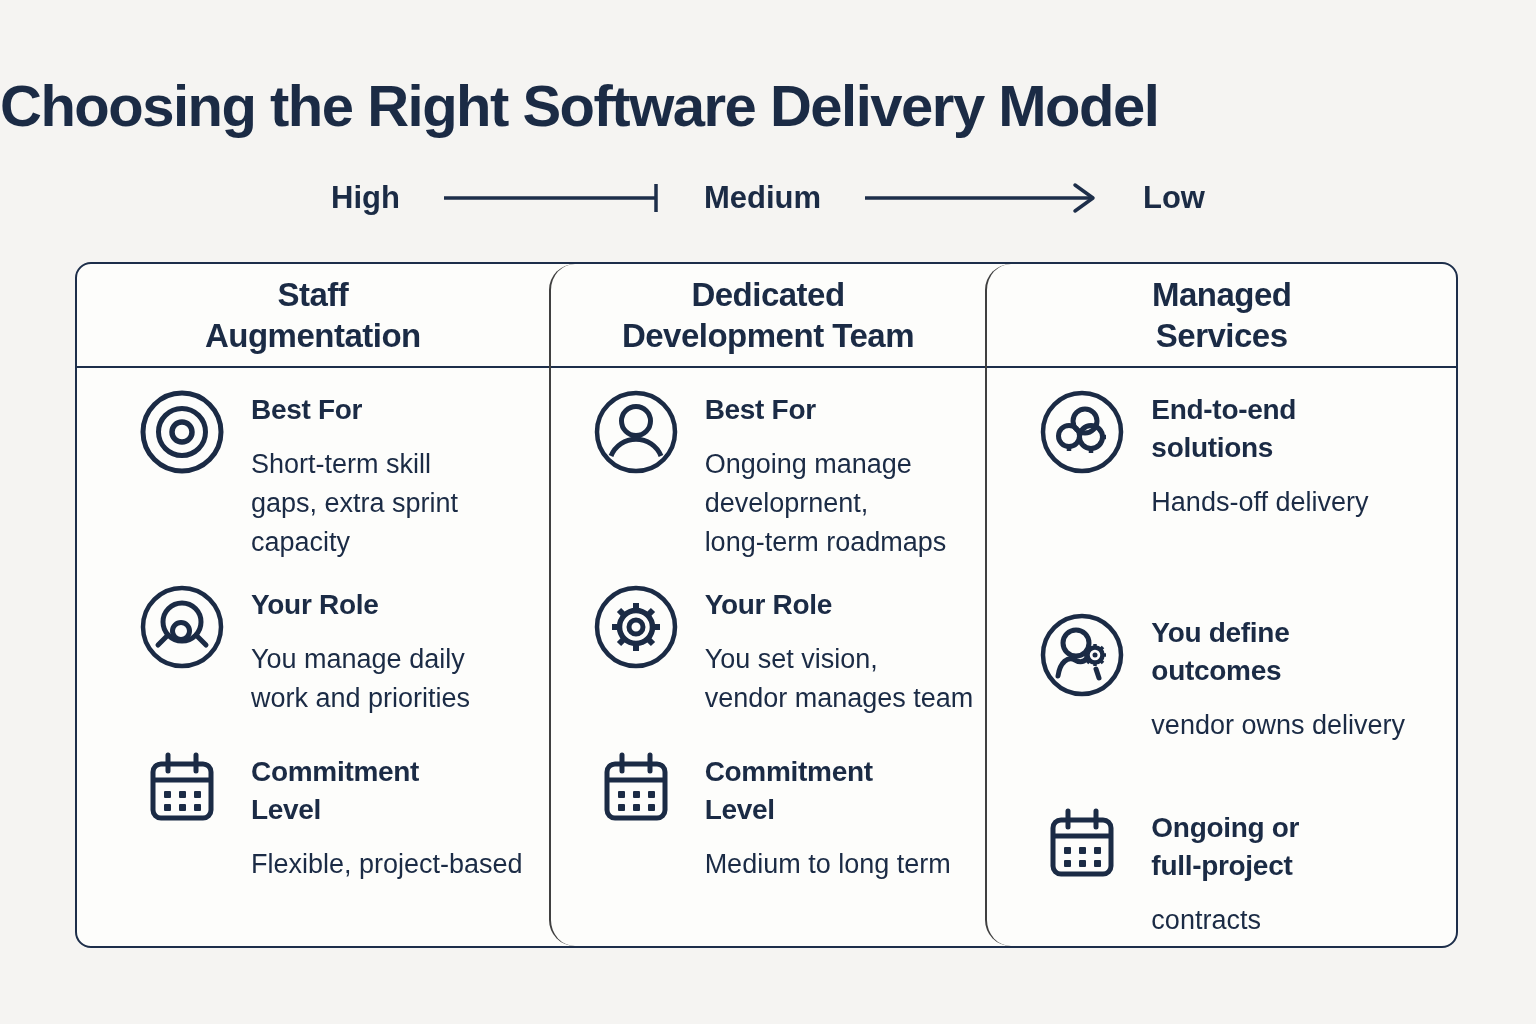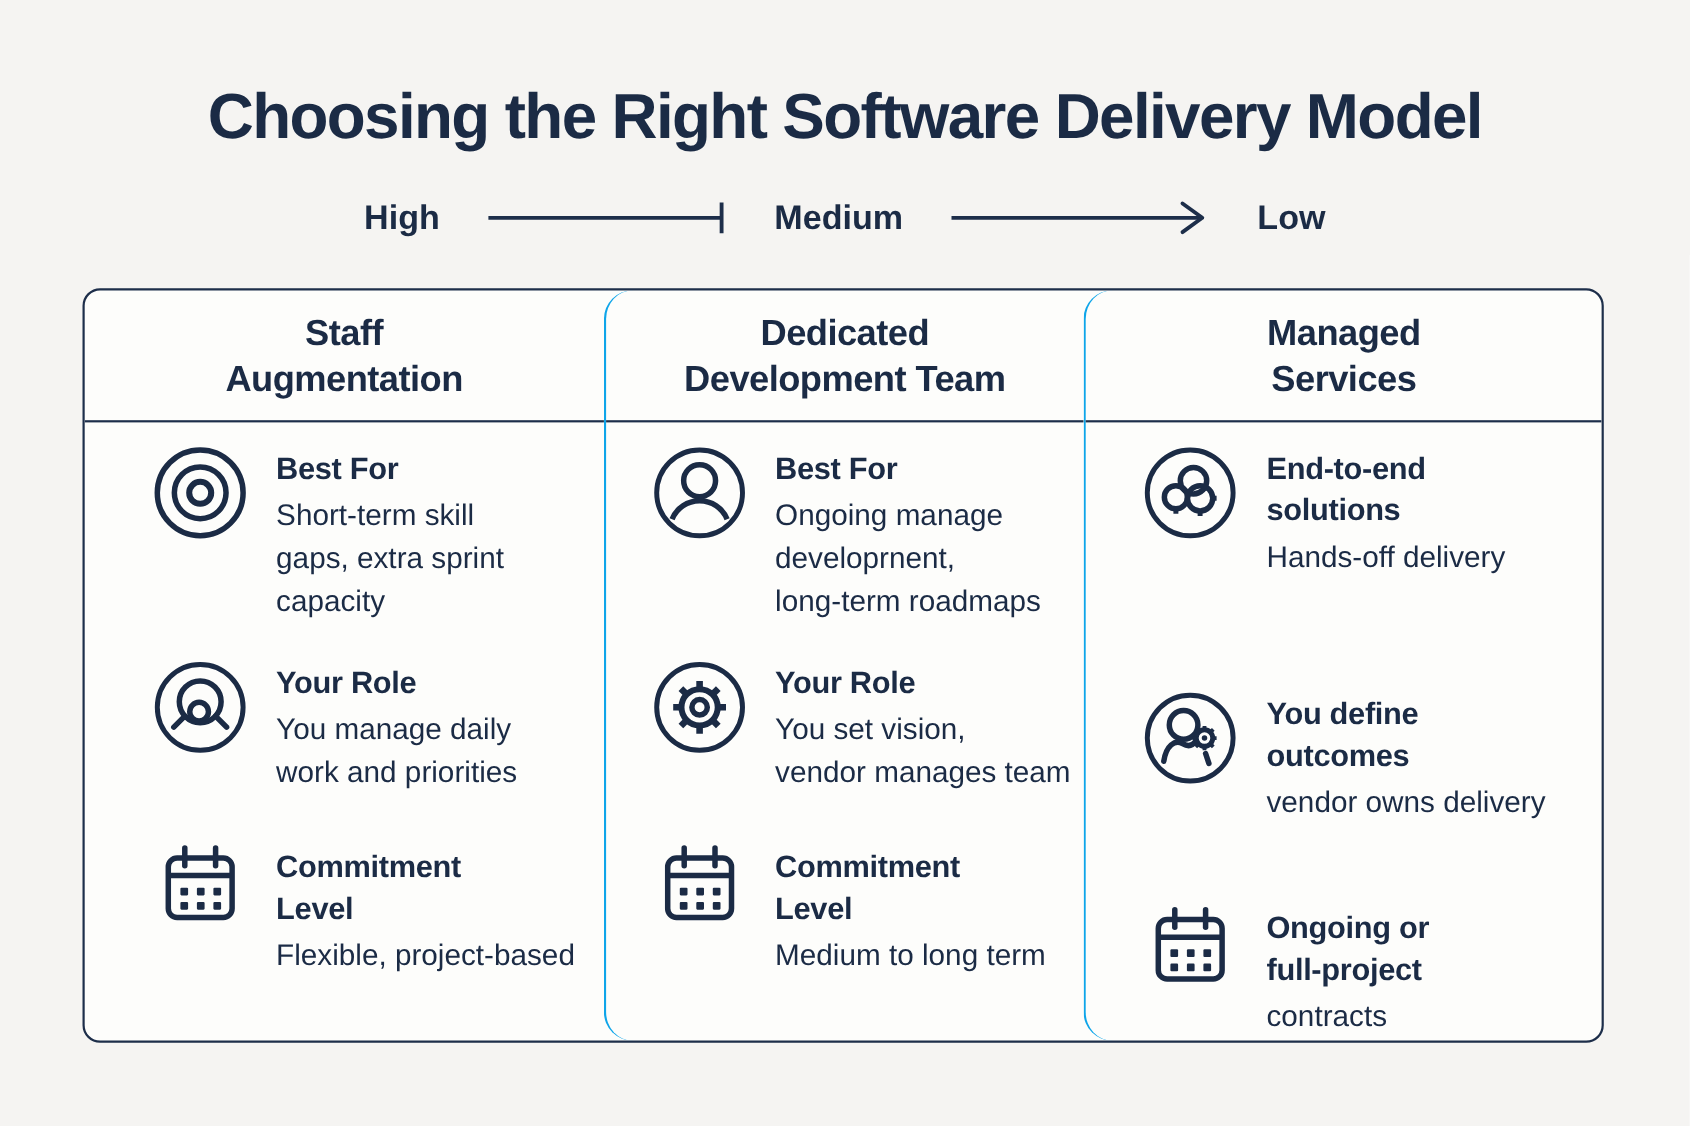--- a/index.html
+++ b/index.html
@@ -9,21 +9,20 @@
     font-family:"Liberation Sans","DejaVu Sans",sans-serif;
     color:#1b2b45;
     position:relative;
     overflow:hidden;
   }
   .page{position:absolute;inset:0;}
 
   
   .title{
     position:absolute;top:72px;left:0;right:0;
-    text-align:center;
     font-size:58px;font-weight:700;letter-spacing:-1.5px;
     color:#1b2b45;
   }
 
   
   .scale{
     position:absolute;top:180px;left:0;right:0;
     display:flex;align-items:center;justify-content:center;
     gap:42px;
     font-size:31px;font-weight:700;color:#1b2b45;
@@ -36,23 +35,23 @@
     width:1383px;height:686px;
     box-sizing:border-box;
     background:#fdfdfb;
     border:2px solid #1d2e4a;
     border-radius:16px;
     display:grid;
     grid-template-columns:473fr 438fr 472fr;
     overflow:hidden;
   }
   .col{display:flex;flex-direction:column;min-width:0;}
-  .col + .col{border-left:2px solid #0ea5e9;border-radius:26px;}
+  .col + .col{border-left:2px solid #404040;border-radius:26px;}
   .col-header{
-    height:120px;box-sizing:border-box;
+    height:104px;box-sizing:border-box;
     border-bottom:2px solid #1d2e4a;
     display:flex;align-items:center;justify-content:center;
     text-align:center;
     font-size:33px;font-weight:700;line-height:1.25;
     letter-spacing:-0.5px;
     white-space:pre-line;
   }
   .col-body{
     flex:1;
     display:flex;flex-direction:column;
@@ -72,21 +71,21 @@
   }
   .item-icon svg{display:block;}
   .item-text{padding-left:14px;padding-top:2px;min-width:0;}
   .item-title{
     font-size:28px;font-weight:700;line-height:1.35;
     letter-spacing:-0.3px;
     white-space:pre-line;
   }
   .item-desc{
     font-size:27px;font-weight:400;line-height:1.45;
-    margin-top:4px;
+    margin-top:16px;
     white-space:pre-line;
   }
 </style>
 </head>
 <body>
 
 <div class="page">
 
   <div class="title">Choosing the Right Software Delivery Model</div>
 

